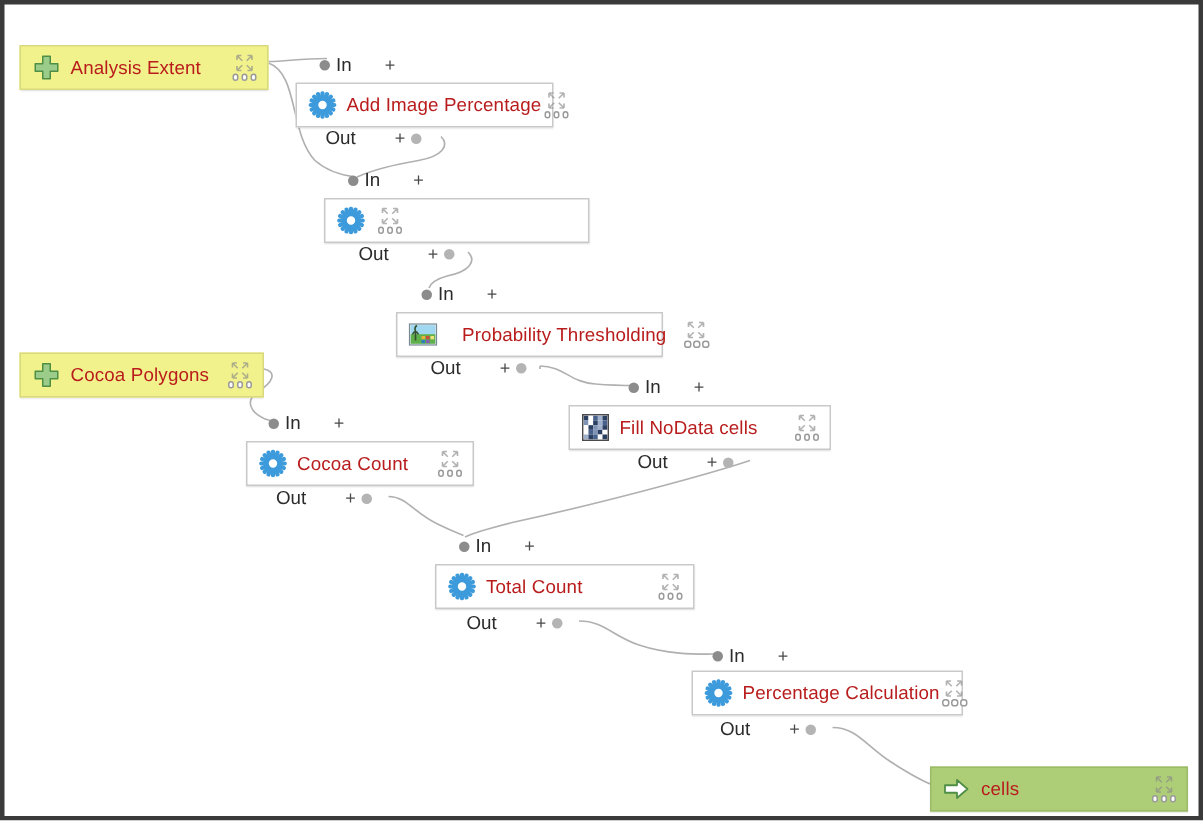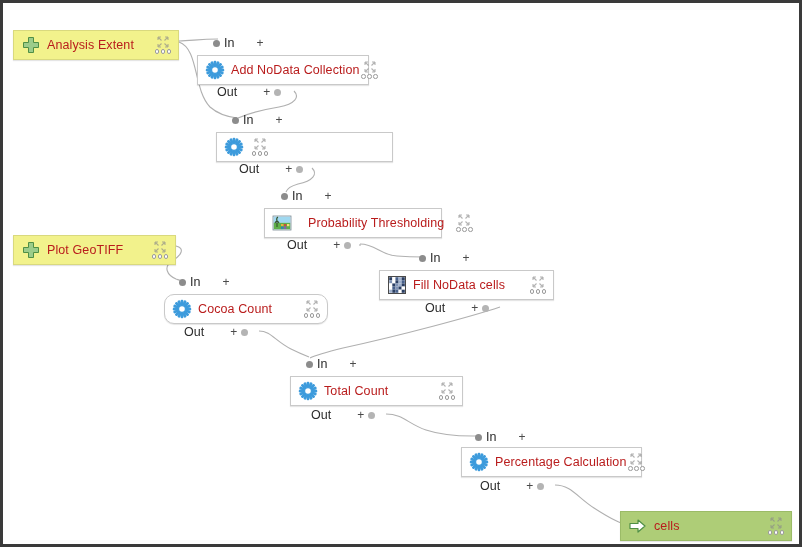--- a/index.html
+++ b/index.html
@@ -168,21 +168,21 @@
             <rect x="8.6" y="0.8" width="2.8" height="18.4" rx="1.2" fill="#3d9bdc" transform="rotate(22.5 10 10)"></rect>
             <rect x="8.6" y="0.8" width="2.8" height="18.4" rx="1.2" fill="#3d9bdc" transform="rotate(45 10 10)"></rect>
             <rect x="8.6" y="0.8" width="2.8" height="18.4" rx="1.2" fill="#3d9bdc" transform="rotate(67.5 10 10)"></rect>
             <rect x="8.6" y="0.8" width="2.8" height="18.4" rx="1.2" fill="#3d9bdc" transform="rotate(90 10 10)"></rect>
             <rect x="8.6" y="0.8" width="2.8" height="18.4" rx="1.2" fill="#3d9bdc" transform="rotate(112.5 10 10)"></rect>
             <rect x="8.6" y="0.8" width="2.8" height="18.4" rx="1.2" fill="#3d9bdc" transform="rotate(135 10 10)"></rect>
             <rect x="8.6" y="0.8" width="2.8" height="18.4" rx="1.2" fill="#3d9bdc" transform="rotate(157.5 10 10)"></rect>
           </g>
           <circle cx="10" cy="10" r="3.4" fill="#ffffff" stroke="#3d9bdc" stroke-width="1.2"></circle>
         </svg>
-        <div class="node-title">Add NoData Collection</div>
+        <div class="node-title">Add Image Percentage</div>
         <div class="node-corner">
           <svg viewBox="0 0 12 12" class="corner-x">
             <path d="M1 1 L4.5 4.5 M1 1 L1 4 M1 1 L4 1 M11 1 L7.5 4.5 M11 1 L11 4 M11 1 L8 1 M1 11 L4.5 7.5 M1 11 L1 8 M1 11 L4 11 M11 11 L7.5 7.5 M11 11 L11 8 M11 11 L8 11" stroke="#8a8a8a" stroke-width="1.1" fill="none"></path>
           </svg>
           <div class="corner-dots">
             <i></i>
             <i></i>
             <i></i>
           </div>
         </div>
@@ -233,21 +233,21 @@
             <i></i>
             <i></i>
             <i></i>
           </div>
         </div>
       </div>
       <div class="node input-node" style="left: 10px; top: 232px; width: 163px;">
         <svg viewBox="0 0 20 20" class="node-icon">
           <path d="M7.5 2.5h5v5h5v5h-5v5h-5v-5h-5v-5h5z" fill="#9ccc8a" stroke="#4f8f45" stroke-width="1" stroke-linejoin="round"></path>
         </svg>
-        <div class="node-title">Plot GeoTIFF</div>
+        <div class="node-title">Cocoa Polygons</div>
         <div class="node-corner">
           <svg viewBox="0 0 12 12" class="corner-x">
             <path d="M1 1 L4.5 4.5 M1 1 L1 4 M1 1 L4 1 M11 1 L7.5 4.5 M11 1 L11 4 M11 1 L8 1 M1 11 L4.5 7.5 M1 11 L1 8 M1 11 L4 11 M11 11 L7.5 7.5 M11 11 L11 8 M11 11 L8 11" stroke="#8a8a8a" stroke-width="1.1" fill="none"></path>
           </svg>
           <div class="corner-dots">
             <i></i>
             <i></i>
             <i></i>
           </div>
         </div>
@@ -286,21 +286,21 @@
           <svg viewBox="0 0 12 12" class="corner-x">
             <path d="M1 1 L4.5 4.5 M1 1 L1 4 M1 1 L4 1 M11 1 L7.5 4.5 M11 1 L11 4 M11 1 L8 1 M1 11 L4.5 7.5 M1 11 L1 8 M1 11 L4 11 M11 11 L7.5 7.5 M11 11 L11 8 M11 11 L8 11" stroke="#8a8a8a" stroke-width="1.1" fill="none"></path>
           </svg>
           <div class="corner-dots">
             <i></i>
             <i></i>
             <i></i>
           </div>
         </div>
       </div>
-      <div class="node" style="left: 161px; top: 291px; width: 164px; border-radius: 10px;">
+      <div class="node" style="left: 161px; top: 291px; width: 152px;">
         <svg viewBox="0 0 20 20" class="node-icon">
           <g>
             <rect x="8.6" y="0.8" width="2.8" height="18.4" rx="1.2" fill="#3d9bdc" transform="rotate(0 10 10)"></rect>
             <rect x="8.6" y="0.8" width="2.8" height="18.4" rx="1.2" fill="#3d9bdc" transform="rotate(22.5 10 10)"></rect>
             <rect x="8.6" y="0.8" width="2.8" height="18.4" rx="1.2" fill="#3d9bdc" transform="rotate(45 10 10)"></rect>
             <rect x="8.6" y="0.8" width="2.8" height="18.4" rx="1.2" fill="#3d9bdc" transform="rotate(67.5 10 10)"></rect>
             <rect x="8.6" y="0.8" width="2.8" height="18.4" rx="1.2" fill="#3d9bdc" transform="rotate(90 10 10)"></rect>
             <rect x="8.6" y="0.8" width="2.8" height="18.4" rx="1.2" fill="#3d9bdc" transform="rotate(112.5 10 10)"></rect>
             <rect x="8.6" y="0.8" width="2.8" height="18.4" rx="1.2" fill="#3d9bdc" transform="rotate(135 10 10)"></rect>
             <rect x="8.6" y="0.8" width="2.8" height="18.4" rx="1.2" fill="#3d9bdc" transform="rotate(157.5 10 10)"></rect>

